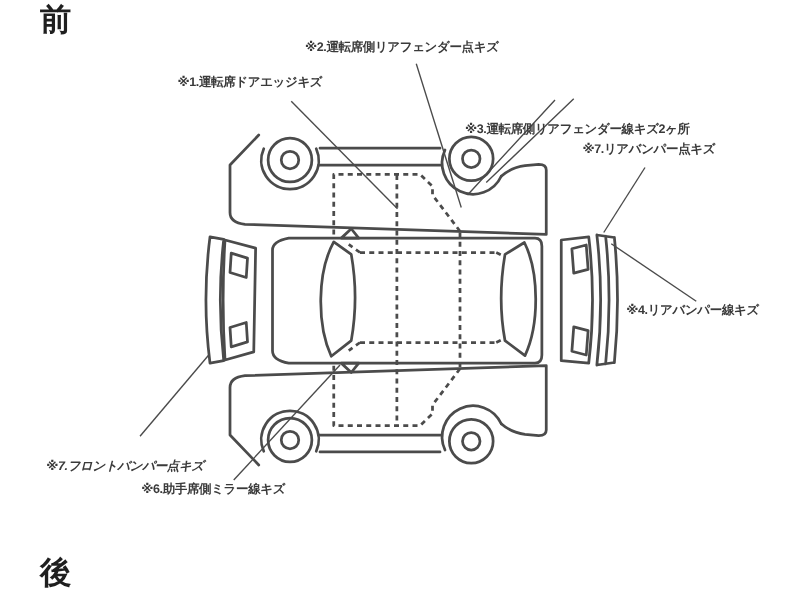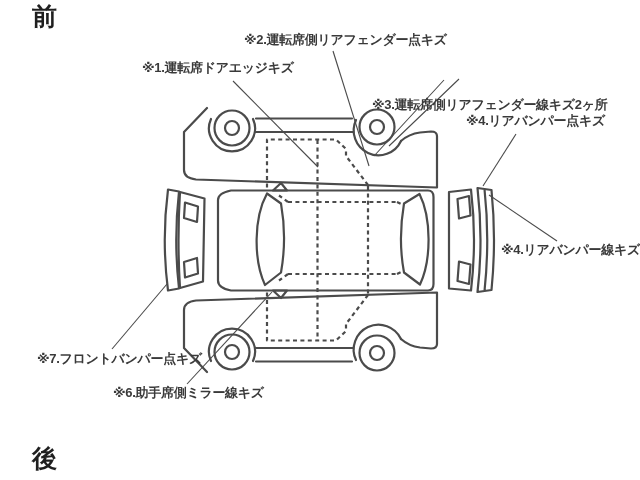--- a/index.html
+++ b/index.html
@@ -4,21 +4,21 @@
 <style>
   html,body{margin:0;padding:0;background:#fff;}
   .stage{
     position:relative;width:640px;height:480px;background:#ffffff;overflow:hidden;
     font-family:"Liberation Sans","DejaVu Sans",sans-serif;
   }
   .orient{
     position:absolute;font-size:25px;font-weight:700;color:#1f1f1f;line-height:1;
   }
   .ann{
-    position:absolute;font-size:13px;font-weight:600;color:#3a3a3a;
+    position:absolute;font-size:10px;font-weight:600;color:#3a3a3a;
     white-space:nowrap;letter-spacing:-0.3px;line-height:1.1;
   }
   .disclaimer{
     position:absolute;left:341px;top:400px;width:272px;
     font-size:9px;font-weight:500;color:#3a3a3a;line-height:13.5px;
     white-space:pre-line;letter-spacing:-0.2px;
   }
   svg.diagram{position:absolute;left:0;top:0;}
 </style>
 </head>
@@ -81,19 +81,19 @@
       <path d="M516,134 L483,186"></path>
       <path d="M557,241 L489,195"></path>
       <path d="M187,384 L272,292"></path>
       <path d="M112,349 L167,284"></path>
     </g>
   </svg>
 
   <div class="ann" style="left:142px;top:61px;">※1.運転席ドアエッジキズ</div>
   <div class="ann" style="left:244px;top:33px;">※2.運転席側リアフェンダー点キズ</div>
   <div class="ann" style="left:372px;top:66px;margin-top:32px;">※3.運転席側リアフェンダー線キズ2ヶ所</div>
-  <div class="ann" style="left:466px;top:114px;">※4.リアバンパー点キズ</div>
+  <div class="ann" style="left:466px;top:114px;">※7.リアバンパー点キズ</div>
   <div class="ann" style="left:501px;top:243px;">※4.リアバンパー線キズ</div>
   <div class="ann" style="left:113px;top:386px;text-align:right;">※6.助手席側ミラー線キズ</div>
-  <div class="ann" style="left:37px;top:352px;">※7.フロントバンパー点キズ</div>
+  <div class="ann" style="left:37px;top:368px;font-style:italic;">※7.フロントバンパー点キズ</div>
 
 
 </div>
 
 </body></html>

